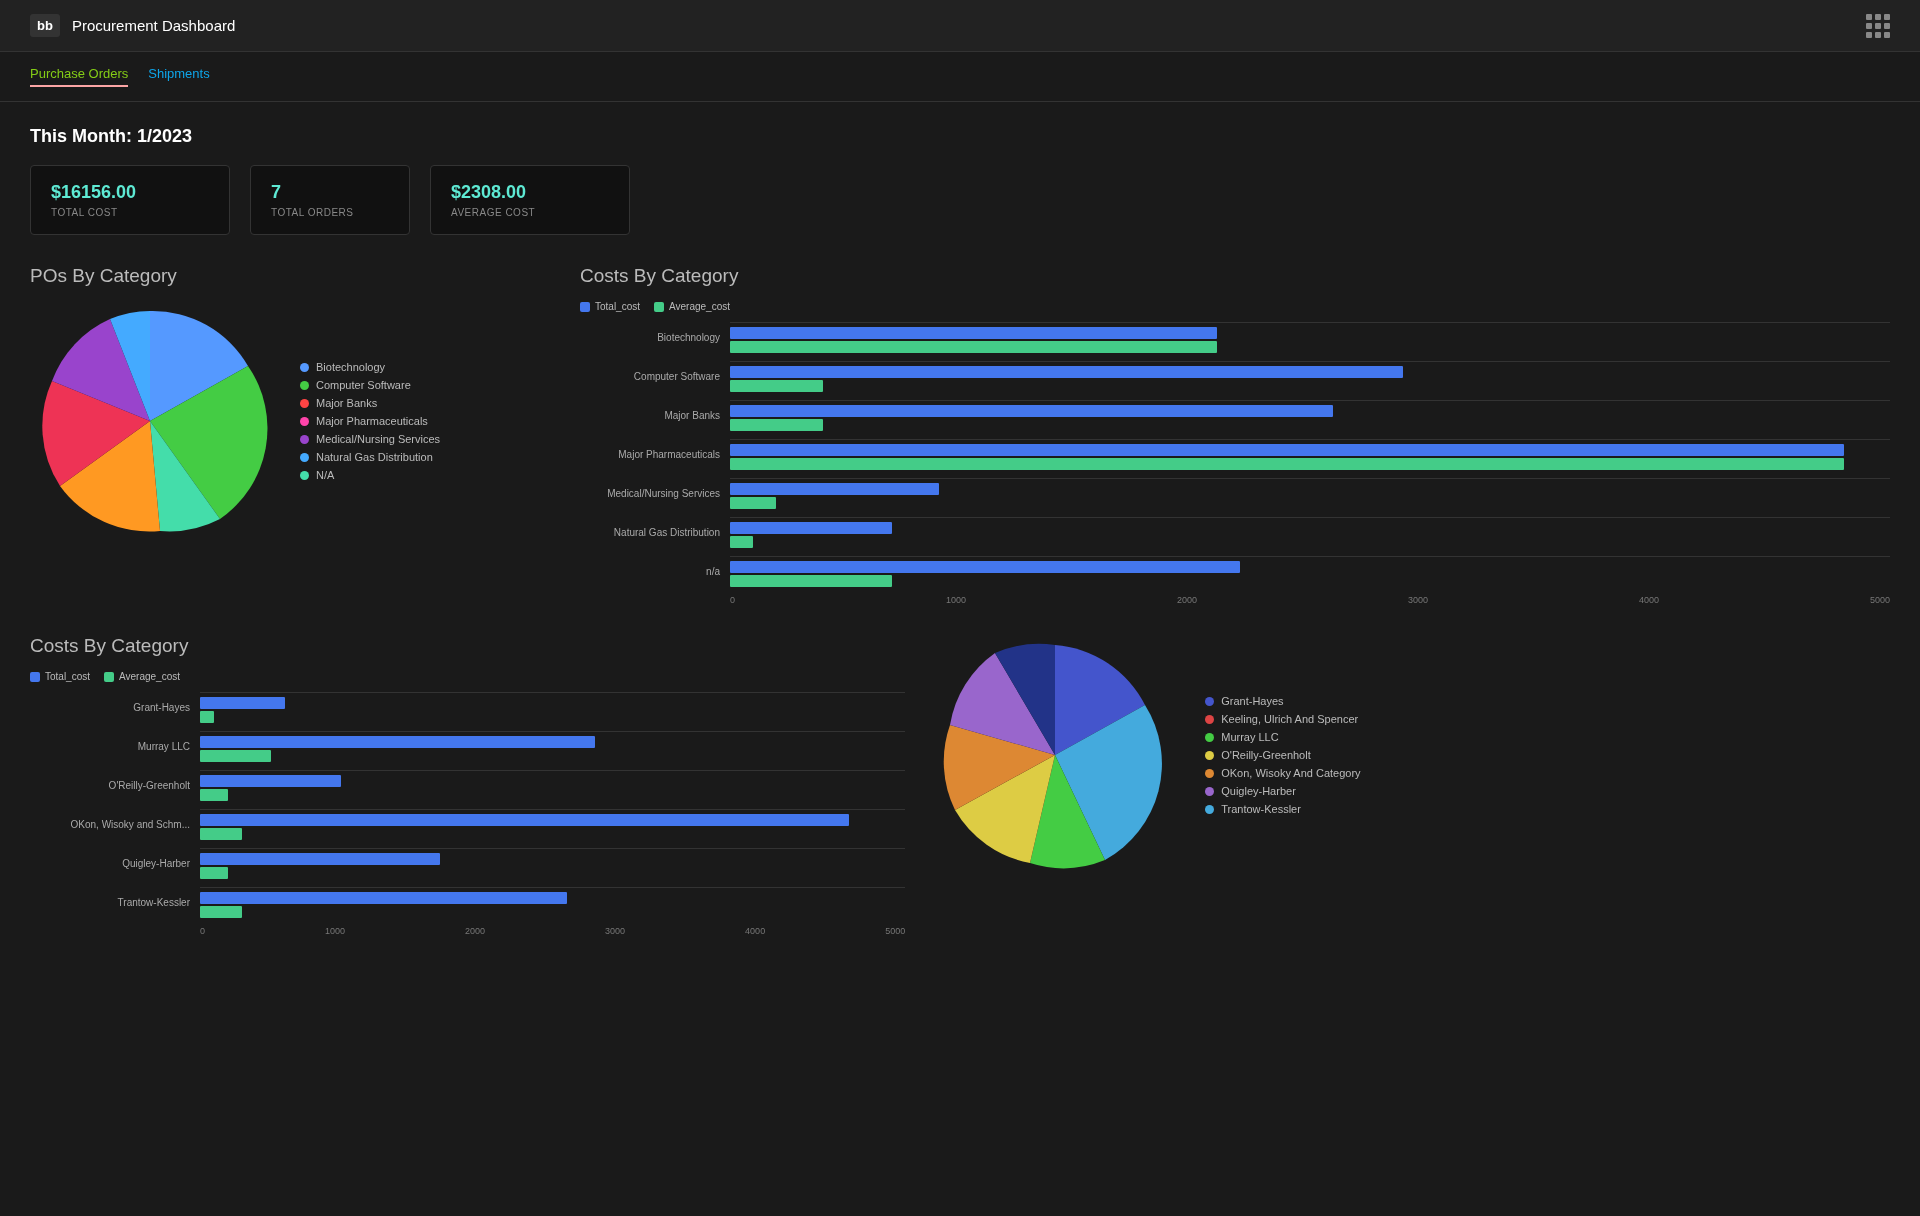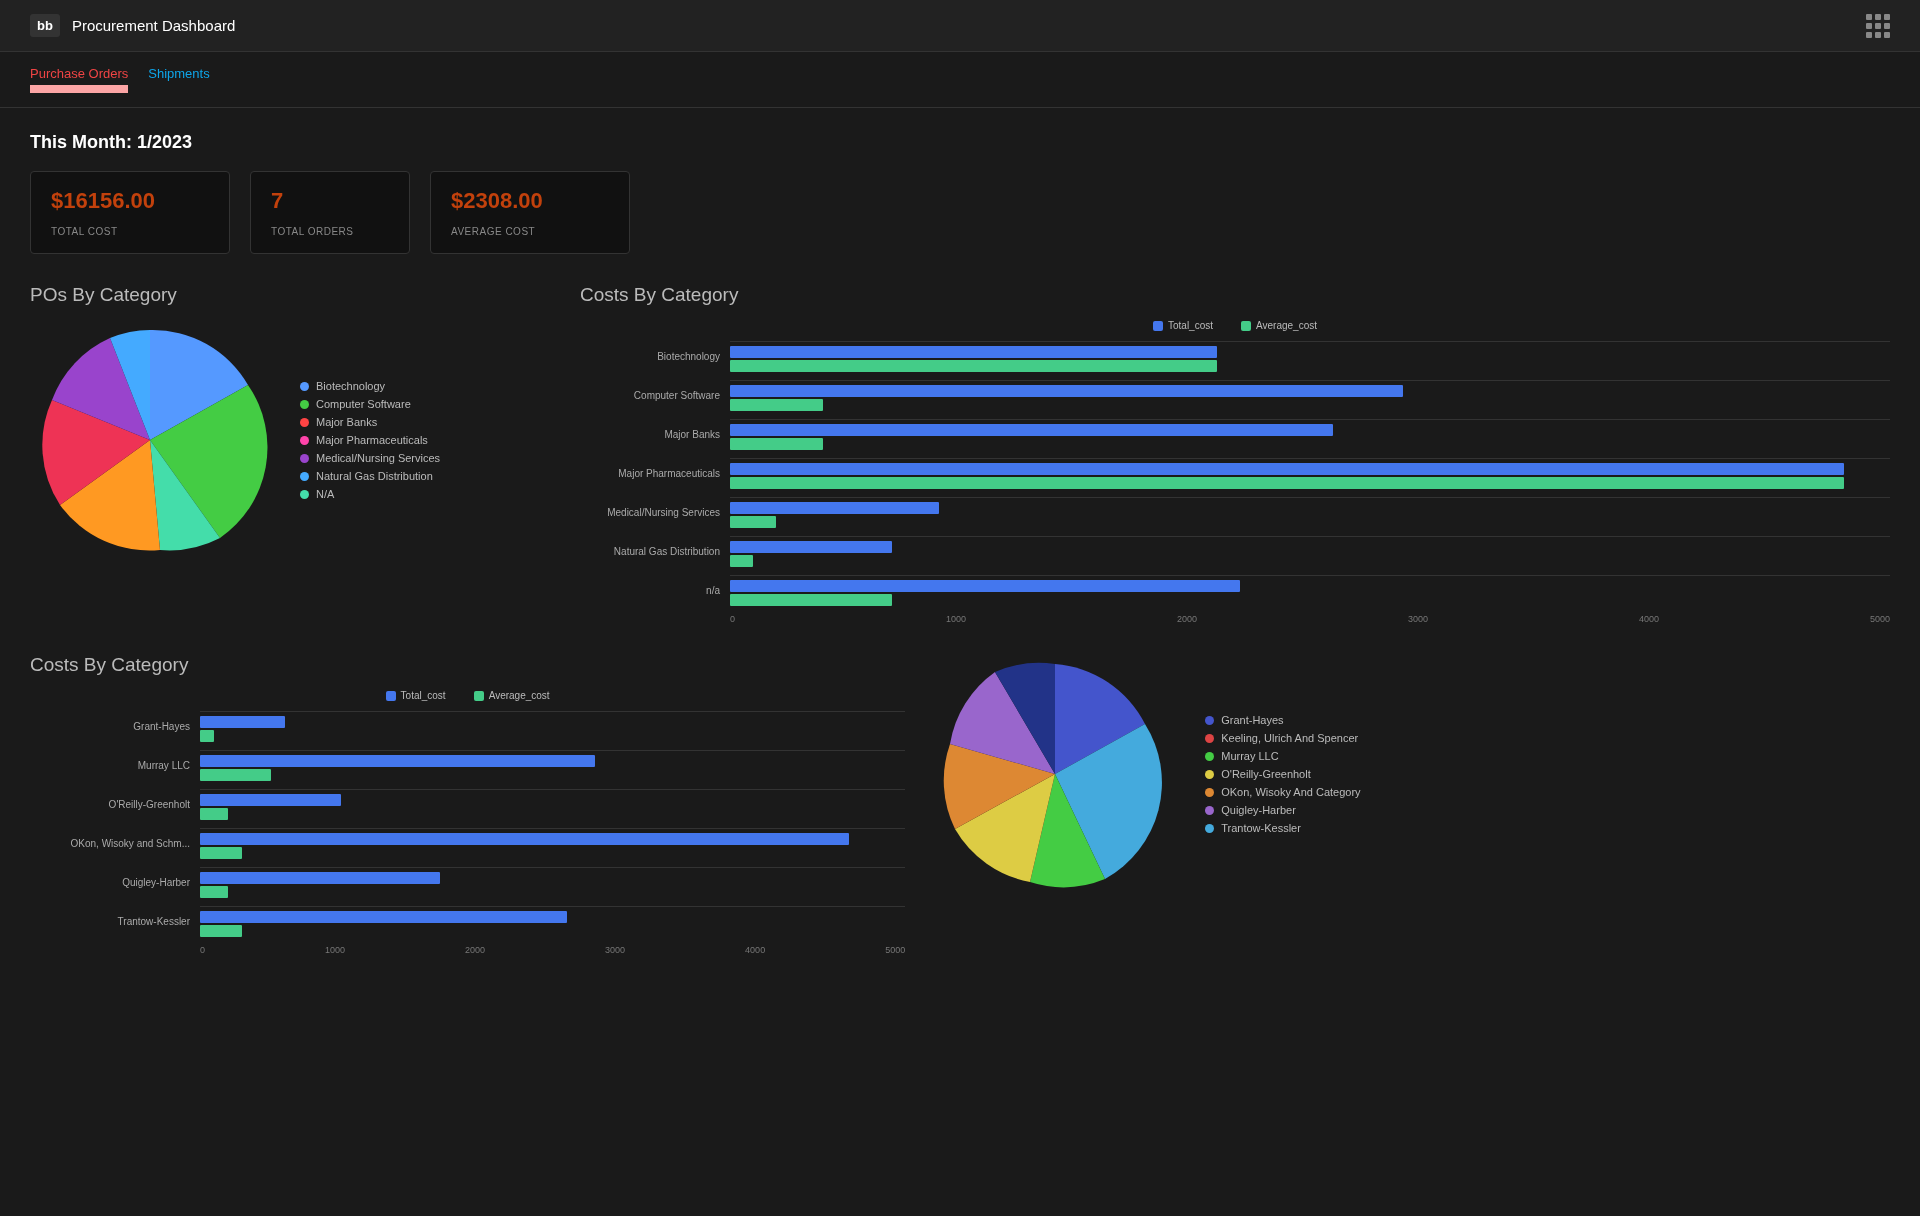--- a/index.html
+++ b/index.html
@@ -56,22 +56,22 @@
       gap: 20px;
       border-bottom: 1px solid #333;
     }
     .nav-item {
       color: #0ea5e9;
       font-size: 13px;
       cursor: pointer;
       padding-bottom: 4px;
     }
     .nav-item.active {
-      color: #ef4444;
-      border-bottom: 8px solid #fca5a5;
+      color: #84cc16;
+      border-bottom: 2px solid #fca5a5;
     }
     .main-content {
       padding: 24px 30px;
     }
     .month-title {
       color: #fff;
       font-size: 18px;
       font-weight: 600;
       margin-bottom: 18px;
     }
@@ -81,24 +81,24 @@
       margin-bottom: 30px;
     }
     .kpi-card {
       background: #111;
       border: 1px solid #333;
       border-radius: 4px;
       padding: 16px 20px;
       min-width: 200px;
     }
     .kpi-value {
-      color: #c2410c;
-      font-size: 22px;
+      color: #5eead4;
+      font-size: 18px;
       font-weight: 700;
-      margin-bottom: 12px;
+      margin-bottom: 4px;
     }
     .kpi-label {
       color: #888;
       font-size: 10px;
       letter-spacing: 0.5px;
       text-transform: uppercase;
     }
     .charts-row {
       display: flex;
       gap: 30px;
@@ -133,23 +133,23 @@
       width: 9px;
       height: 9px;
       border-radius: 50%;
       flex-shrink: 0;
     }
     .bar-chart-area {
       width: 100%;
     }
     .bar-legend {
       display: flex;
-      gap: 28px;
+      gap: 14px;
       margin-bottom: 10px;
-      justify-content: center;
+      justify-content: flex-start;
     }
     .bar-legend-item {
       display: flex;
       align-items: center;
       gap: 5px;
       font-size: 10px;
       color: #bbb;
     }
     .bar-legend-dot {
       width: 10px;

